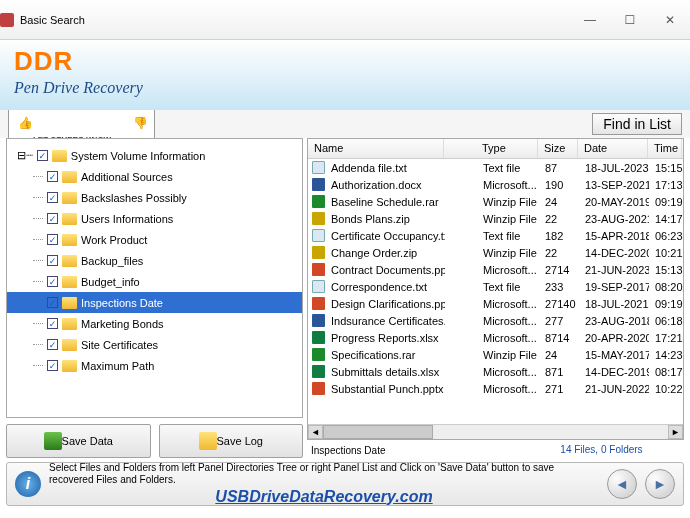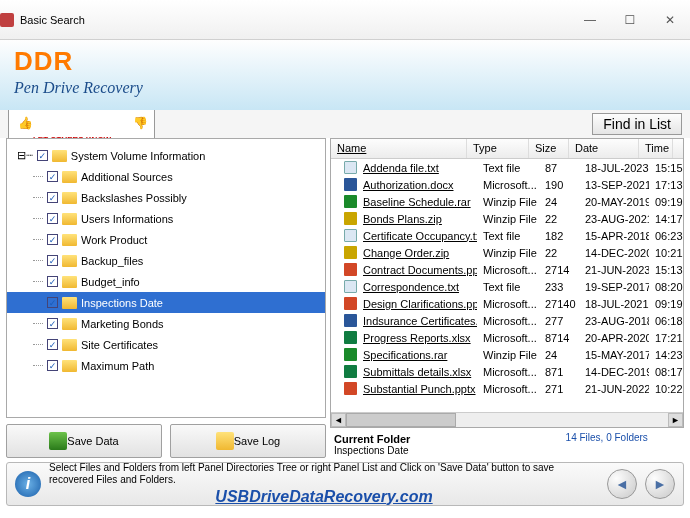--- a/index.html
+++ b/index.html
@@ -39,21 +39,21 @@
 .btn-row { display: flex; gap: 8px; margin-top: 6px; }
 .action-btn { flex: 1; height: 34px; background: linear-gradient(180deg,#f9f9f9,#e2e2e2); border: 1px solid #a0a0a0; border-radius: 2px; display: flex; align-items: center; justify-content: center; font-size: 11px; cursor: pointer; }
 .action-btn .ic { width: 18px; height: 18px; border-radius: 2px; }
 .ic-save { background: linear-gradient(180deg,#6cc24a,#2a7a1a); }
 .ic-log { background: linear-gradient(180deg,#ffe27a,#f0b831); }
 
 .right-pane { flex: 1; display: flex; flex-direction: column; }
 .file-box { flex: 1; border: 1px solid #a9a9a9; background: #fff; overflow: hidden; display: flex; flex-direction: column; }
 .hdr-row { display: flex; height: 20px; background: linear-gradient(180deg,#fdfdfd,#ececec); border-bottom: 1px solid #ccc; font-size: 11px; }
 .hdr-cell { padding: 3px 6px; border-right: 1px solid #ddd; white-space: nowrap; overflow: hidden; }
-.c-name { width: 136px; text-decoration: underline; } .c-type { width: 62px; } .c-size { width: 40px; } .c-date { width: 70px; } .c-time { width: 34px; }
+.c-name { width: 136px; } .c-type { width: 62px; margin-left: 32px; } .c-size { width: 40px; } .c-date { width: 70px; } .c-time { width: 34px; }
 .file-rows { flex: 1; overflow: hidden; font-size: 11px; }
 .file-row { display: flex; height: 17px; align-items: center; cursor: pointer; justify-content: flex-end; }
 .file-row .fcell { padding: 0 6px; white-space: nowrap; overflow: hidden; }
 .file-row .fic { width: 13px; height: 13px; margin-left: 4px; border-radius: 1px; flex-shrink: 0; }
 .fic-txt{background:#dbe7f3;border:1px solid #7aa;}
 .fic-doc{background:#2a5699;}
 .fic-rar{background:#1a8a2a;}
 .fic-zip{background:#c9a500;}
 .fic-ppt{background:#d24726;}
 .fic-xls{background:#107c41;}
@@ -314,21 +314,20 @@
       <div class="hscroll">
         <div class="arrow">◄</div>
         <div class="track">
             <div class="thumb"></div>
           </div>
         <div class="arrow">►</div>
       </div>
     </div>
     <div class="status-row">
       <div class="curfolder-box">
-        <div class="cf-title">Current Folder</div>
         <div>Inspections Date</div>
       </div>
       <div class="status-count">14 Files, 0 Folders</div>
     </div>
   </div>
 </div>
 
 <div class="footer">
   <div class="infoic">i</div>
   <div class="msg">

